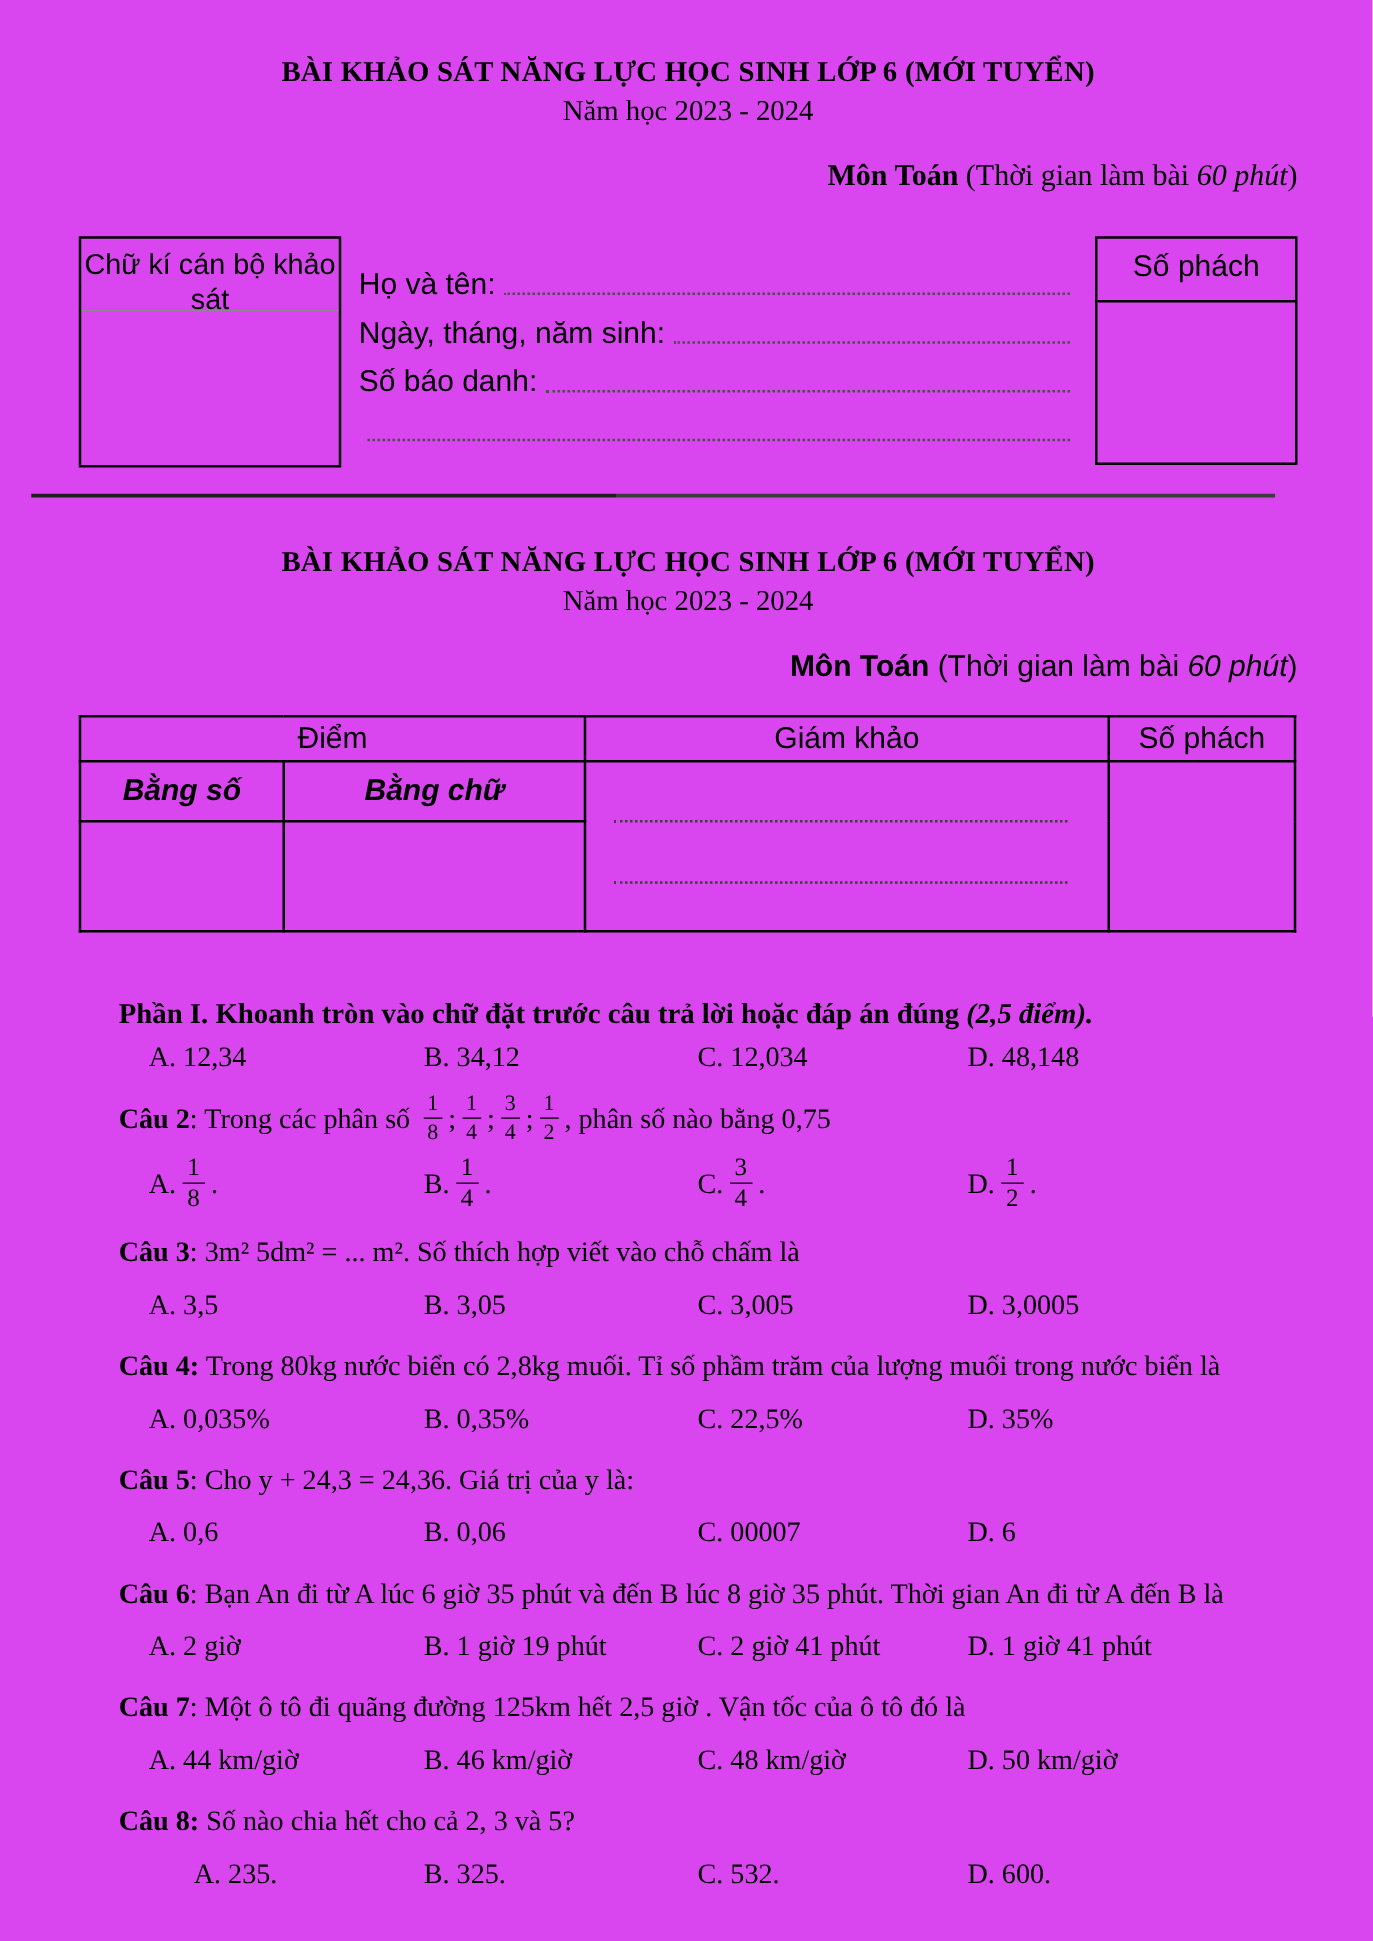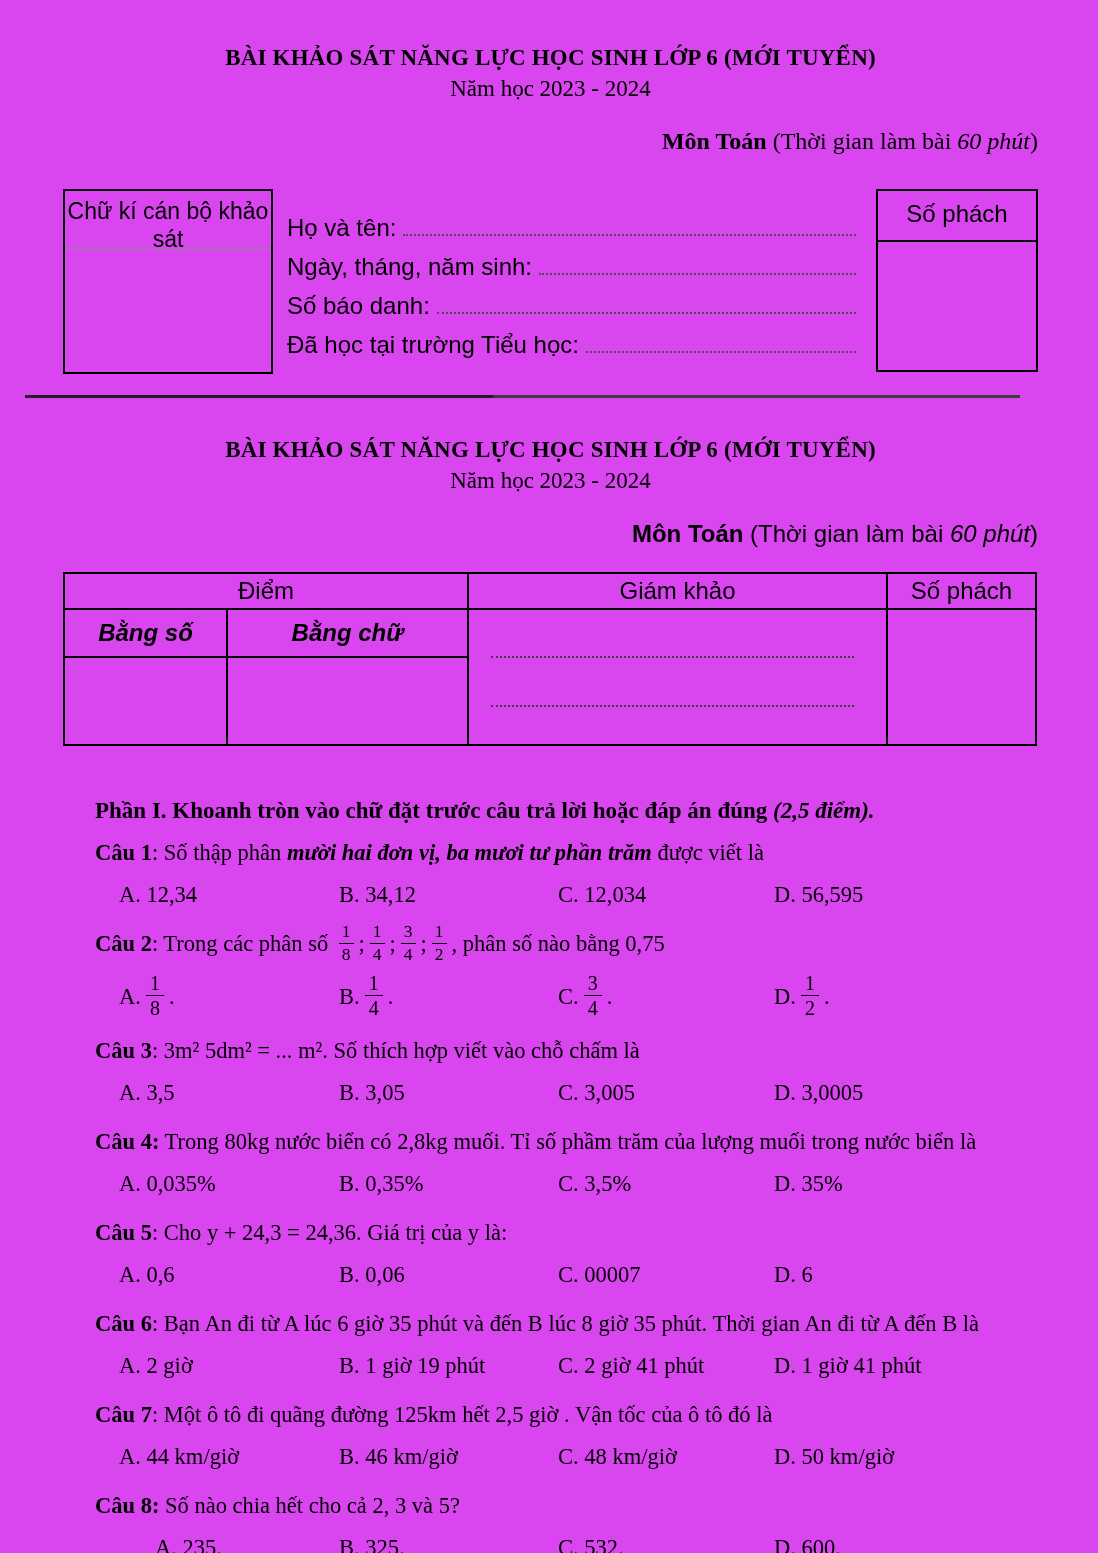--- a/index.html
+++ b/index.html
@@ -108,21 +108,20 @@
       </div>
       <div class="field-row">
         <span class="field-label">Ngày, tháng, năm sinh:</span>
         <span class="leader"></span>
       </div>
       <div class="field-row">
         <span class="field-label">Số báo danh:</span>
         <span class="leader"></span>
       </div>
       <div class="field-row">
-        <span class="field-label">Đã học tại trường Tiểu học:</span>
         <span class="leader"></span>
       </div>
     </div>
     <div class="phach-box">
       <div class="phach-header">Số phách</div>
     </div>
   </div>
 
   <div class="cut-line"></div>
 
@@ -159,26 +158,25 @@
       <td></td>
     </tr>
   </tbody>
     </table>
 
   <div class="part-heading"><span>Phần I. Khoanh tròn vào chữ đặt trước câu trả lời hoặc đáp án đúng </span><span class="pts">(2,5 điểm).</span></div>
 
   <div class="qa">
 
     <div>
-      <p class="q-text"><b>Câu 1</b><span>: Số thập phân </span><span class="q-emph">mười hai đơn vị, ba mươi tư phần trăm</span><span> được viết là</span></p>
       <div class="options">
         <span>A. 12,34</span>
         <span>B. 34,12</span>
         <span>C. 12,034</span>
-        <span>D. 56,595</span>
+        <span>D. 48,148</span>
       </div>
     </div>
 
     <div>
       <p class="q-text"><b>Câu 2</b><span>: Trong các phân số </span><span class="frac"><span class="fn">1</span><span class="fd">8</span></span><span>;</span><span class="frac"><span class="fn">1</span><span class="fd">4</span></span><span>;</span><span class="frac"><span class="fn">3</span><span class="fd">4</span></span><span>;</span><span class="frac"><span class="fn">1</span><span class="fd">2</span></span><span>, phân số nào bằng 0,75</span></p>
       <div class="options frac-opts">
         <span class="opt-frac"><span>A.</span><span class="frac"><span class="fn">1</span><span class="fd">8</span></span><span>.</span></span>
         <span class="opt-frac"><span>B.</span><span class="frac"><span class="fn">1</span><span class="fd">4</span></span><span>.</span></span>
         <span class="opt-frac"><span>C.</span><span class="frac"><span class="fn">3</span><span class="fd">4</span></span><span>.</span></span>
         <span class="opt-frac"><span>D.</span><span class="frac"><span class="fn">1</span><span class="fd">2</span></span><span>.</span></span>
@@ -193,21 +191,21 @@
         <span>C. 3,005</span>
         <span>D. 3,0005</span>
       </div>
     </div>
 
     <div>
       <p class="q-text"><b>Câu 4:</b><span> Trong 80kg nước biển có 2,8kg muối. Tỉ số phầm trăm của lượng muối trong nước biển là</span></p>
       <div class="options">
         <span>A. 0,035%</span>
         <span>B. 0,35%</span>
-        <span>C. 3,5%</span>
+        <span>C. 22,5%</span>
         <span>D. 35%</span>
       </div>
     </div>
 
     <div>
       <p class="q-text"><b>Câu 5</b><span>: Cho y + 24,3 = 24,36. Giá trị của y là:</span></p>
       <div class="options">
         <span>A. 0,6</span>
         <span>B. 0,06</span>
         <span>C. 00007</span>

